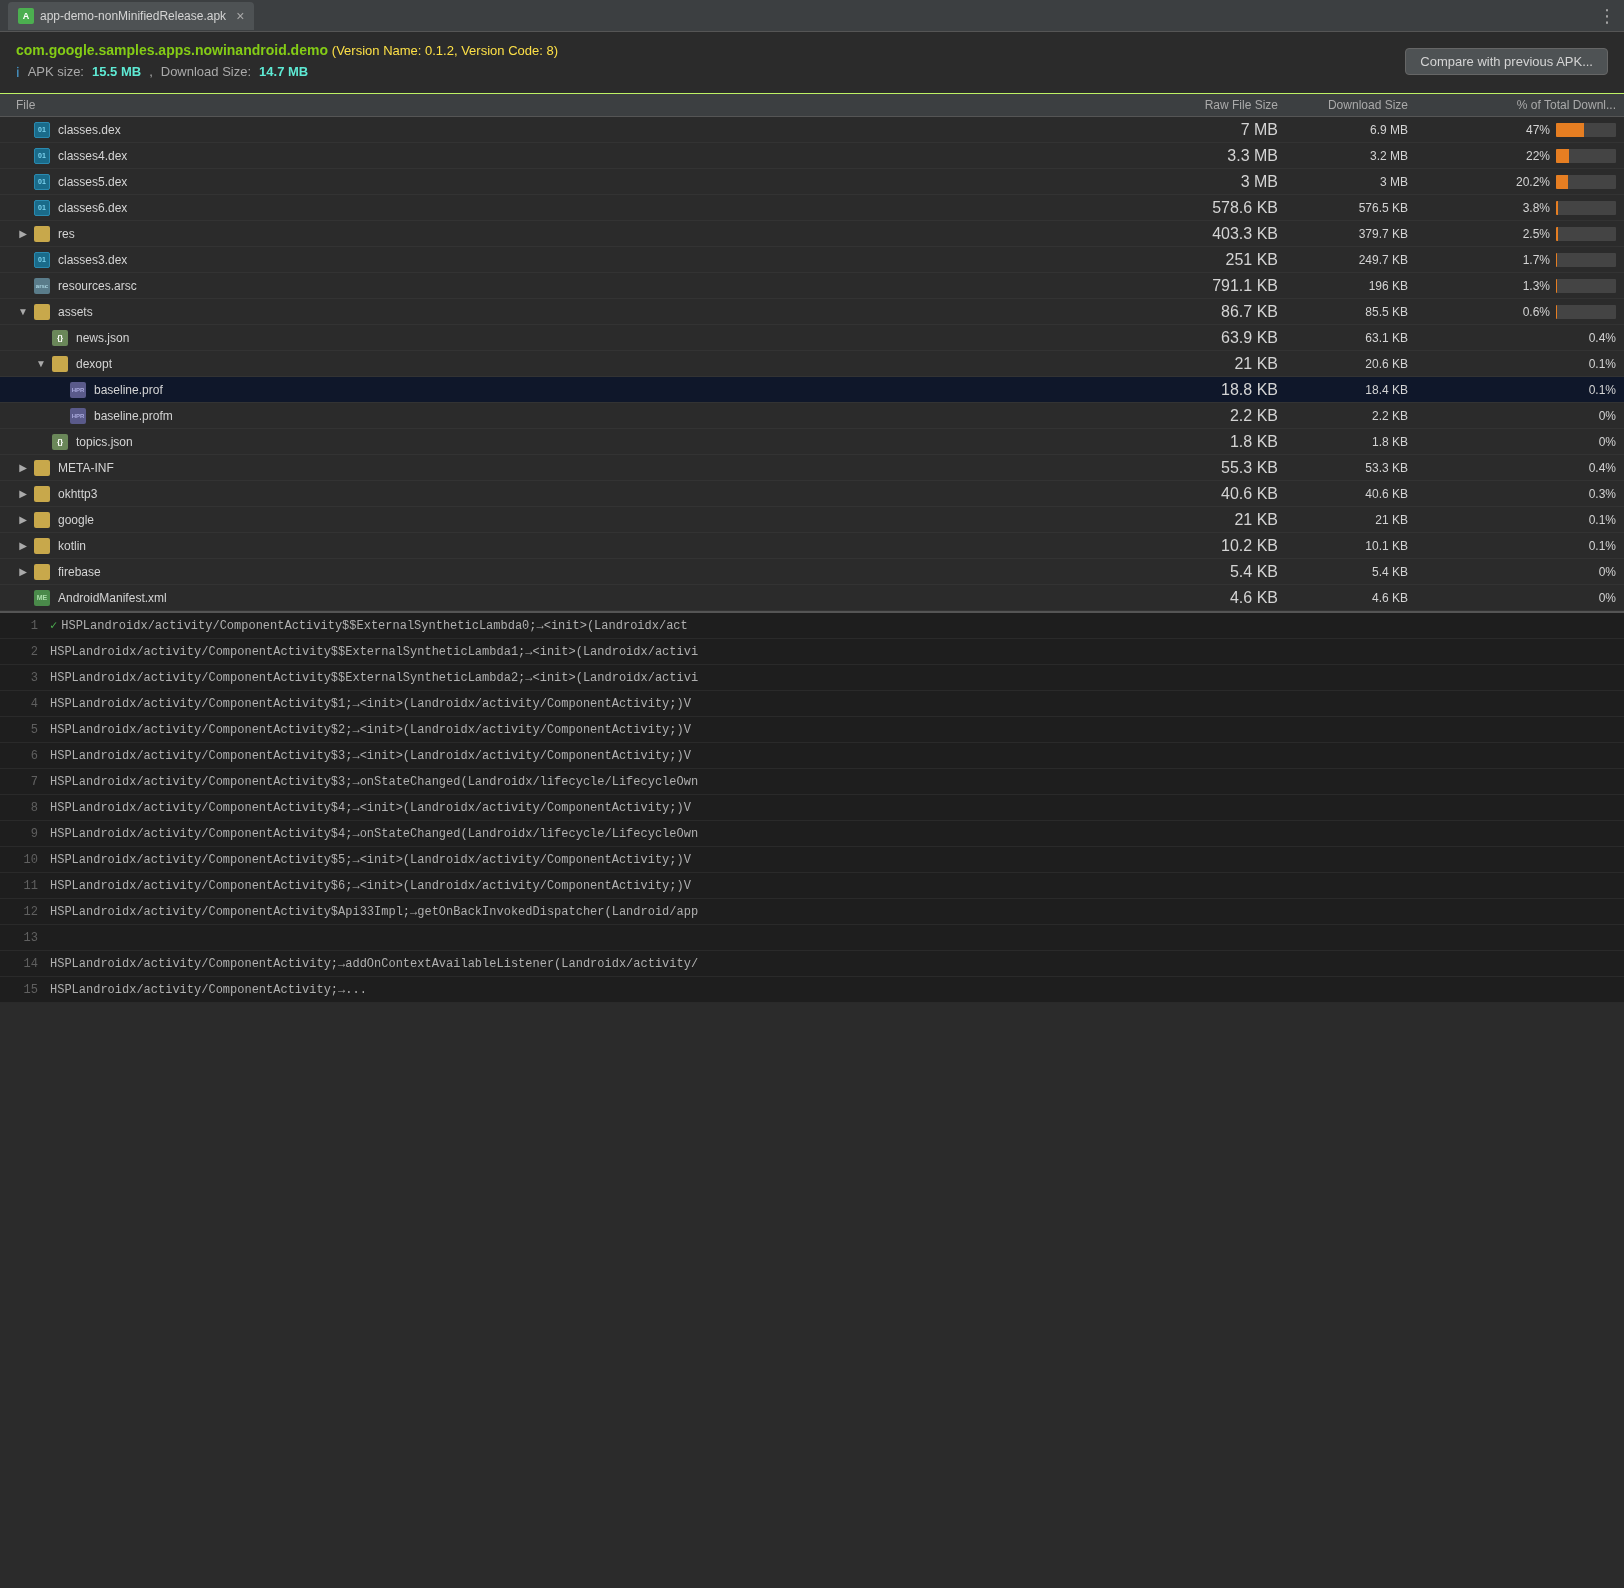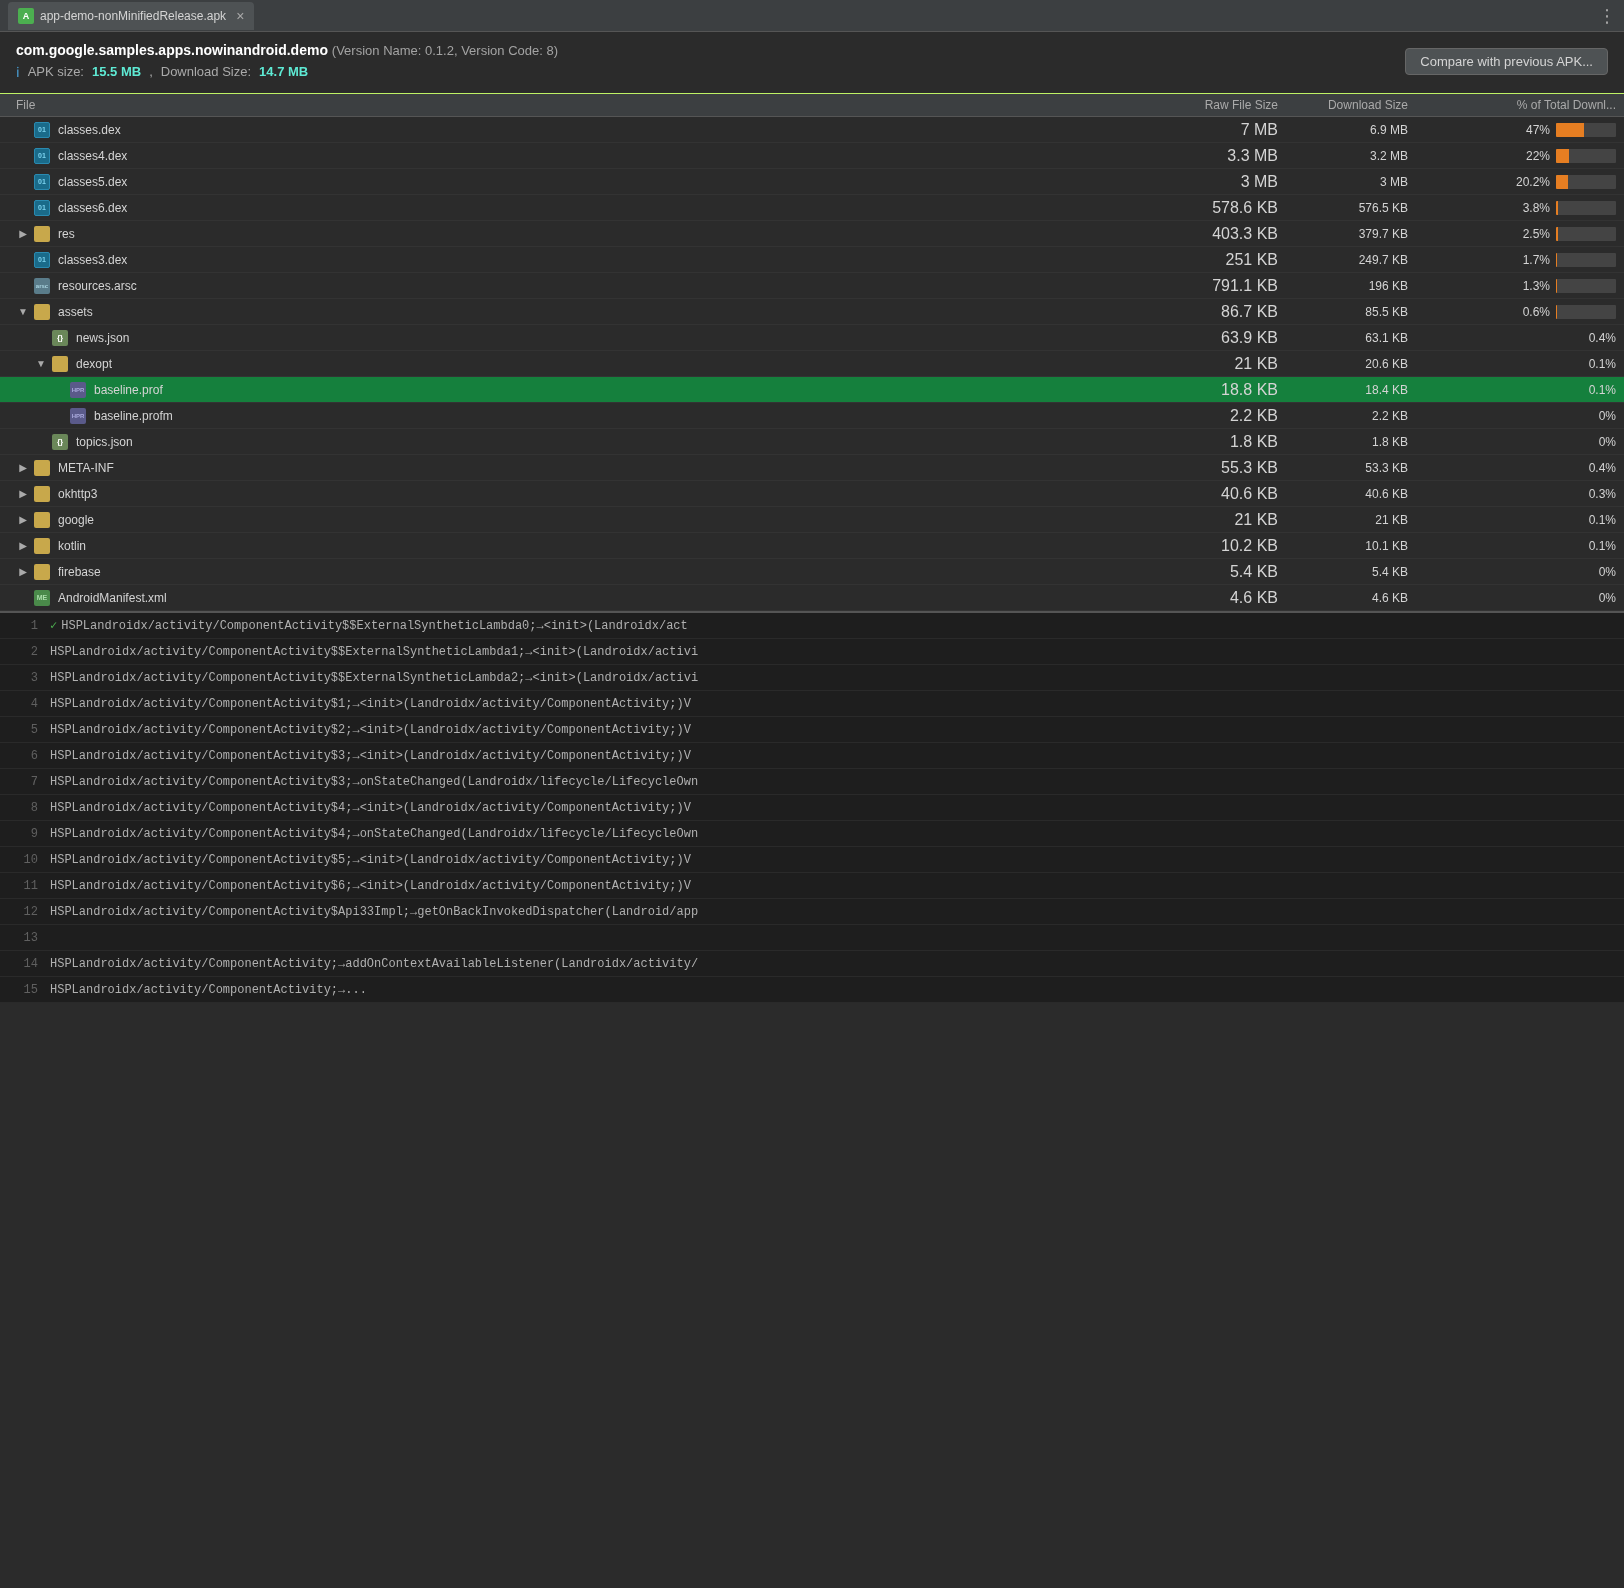--- a/index.html
+++ b/index.html
@@ -61,25 +61,25 @@
     
     .header-info {
       background: #2b2b2b;
       padding: 10px 16px 6px 16px;
     }
     .app-id {
       font-size: 14px;
       color: #d4d4d4;
     }
     .app-id strong {
-      color: #ffffff;
+      color: #84cc16;
       font-weight: bold;
     }
     .app-id span {
-      color: #a3a3a3;
+      color: #fde047;
       font-size: 13px;
     }
     .apk-info {
       display: flex;
       align-items: center;
       gap: 8px;
       margin-top: 4px;
       font-size: 13px;
       color: #aaa;
     }
@@ -142,21 +142,21 @@
 
     
     .table-row {
       display: flex;
       align-items: center;
       height: 26px;
       border-bottom: 1px solid #333;
       cursor: pointer;
     }
     .table-row.selected {
-      background: #15803d;
+      background: #0f172a;
     }
     .row-file {
       flex: 1;
       padding-left: 16px;
       display: flex;
       align-items: center;
       gap: 4px;
       color: #d4d4d4;
       font-size: 12px;
       overflow: hidden;

